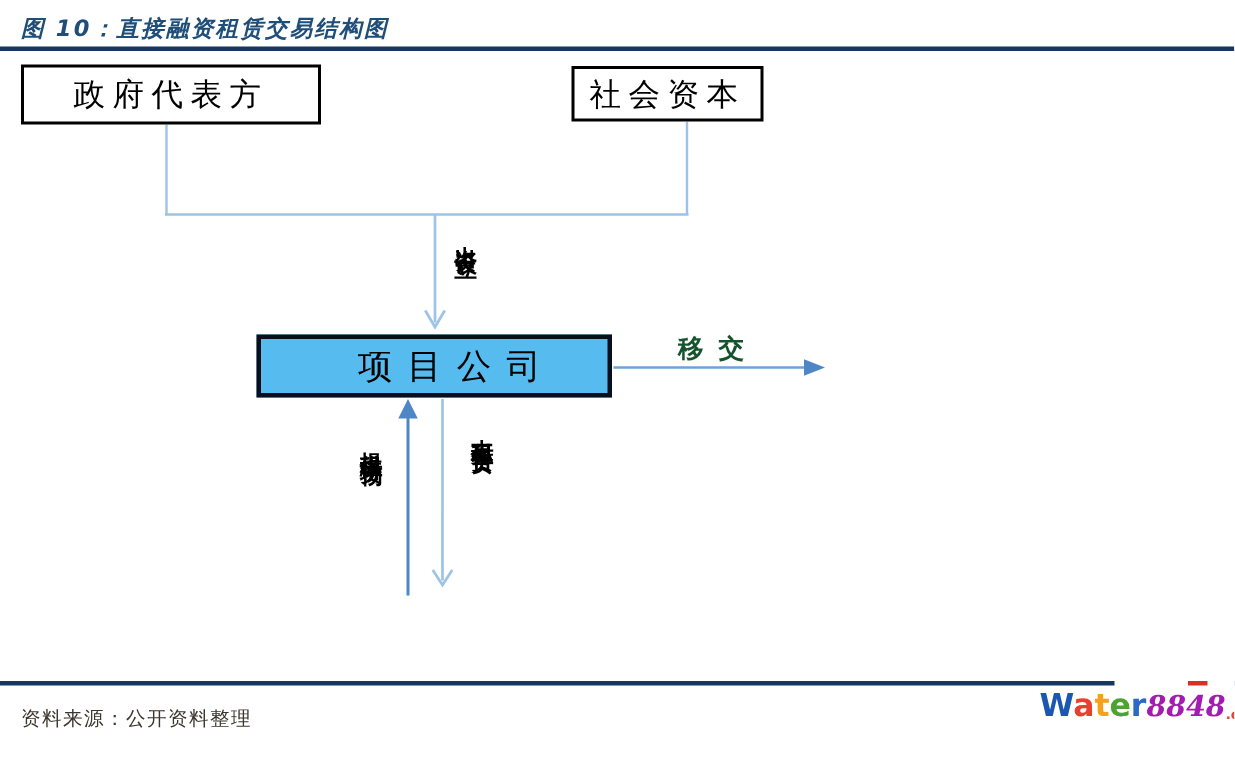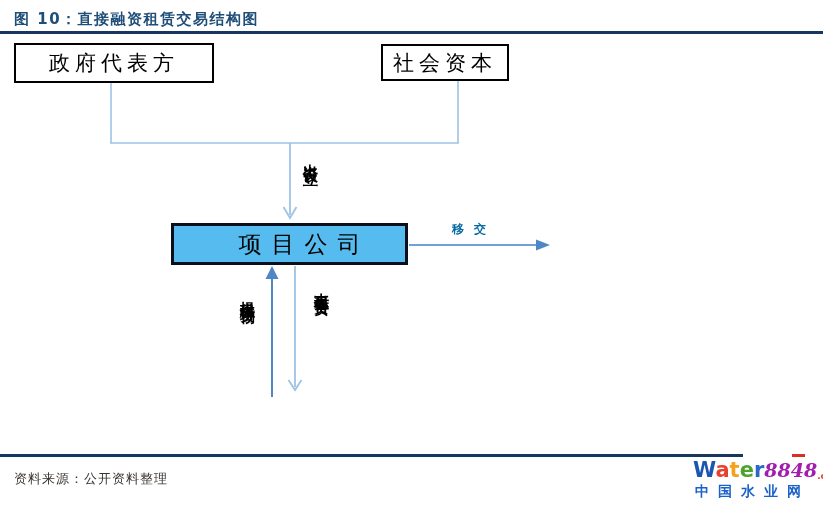--- a/index.html
+++ b/index.html
@@ -1,21 +1,21 @@
 <!DOCTYPE html>
 <html><head>
 <meta charset="utf-8">
 <style>
   * { margin:0; padding:0; box-sizing:border-box; }
   html,body { background:#ffffff; }
   body { font-family:"DejaVu Sans", sans-serif; }
   .page { position:relative; width:823px; height:507px; background:#ffffff; overflow:hidden; }
 
   .fig-title { position:absolute; left:14px; top:10px; font-size:15px; font-weight:bold;
-               color:#1F4E79; letter-spacing:1.5px; white-space:nowrap; }
+               color:#1F4E79; letter-spacing:1.5px; white-space:nowrap;font-style:italic; }
   .rule { position:absolute; left:0; width:823px; height:3px; background:#17375E; }
   .rule-top { top:31px; }
   .rule-bottom { top:454px; }
 
   .connectors { position:absolute; left:0; top:0; width:823px; height:507px; }
 
   .node { position:absolute; display:flex; align-items:center; justify-content:center;
           background:#ffffff; border:2px solid #000; color:#000; white-space:nowrap; }
   .node-gov-rep     { left:14px;  top:43px;  width:200px; height:40px; font-size:21px; letter-spacing:5px; }
   .node-social      { left:381px; top:44px;  width:128px; height:37px; font-size:21px; letter-spacing:5px; }
@@ -23,22 +23,22 @@
                       background:#56BBEE; border:3px solid #0a0f1e; font-weight:500;padding-left:30px; }
   .node-gov-agency  { left:550px; top:222px; width:210px; height:40px; font-size:21px; letter-spacing:2px; }
   .node-leasing     { left:198px; top:397px; width:182px; height:37px; font-size:22px; letter-spacing:8px; }
 
   .vlabel { position:absolute; writing-mode:vertical-rl; text-orientation:upright;
             font-size:15px; font-weight:bold; color:#000; letter-spacing:2px; line-height:1.1; }
   .vlabel-fund    { left:302px; top:152px; }
   .vlabel-provide { left:239px; top:289px; }
   .vlabel-pay     { left:313px; top:281px; }
 
-  .hlabel-transfer { position:absolute; left:452px; top:221px; font-size:12px; font-weight:bold;
-                     color:#0369a1; letter-spacing:10px; white-space:nowrap; }
+  .hlabel-transfer { position:absolute; left:452px; top:221px; font-size:17px; font-weight:bold;
+                     color:#14532d; letter-spacing:10px; white-space:nowrap; }
 
   .src-text { position:absolute; left:14px; top:470px; font-size:13px; color:#3A352F; letter-spacing:1px; }
 
   .logo-patch   { position:absolute; left:743px; top:451px; width:80px; height:9px; background:#fff; }
   .logo-redtick { position:absolute; left:792px; top:454px; width:13px; height:3px; background:#D93025; }
   .logo-line1 { position:absolute; left:693px; top:458px; white-space:nowrap; }
   .logo-word  { font-size:21px; font-weight:bold; letter-spacing:0px; }
   .lw { color:#1B57B1; } .la { color:#E8402E; } .lt { color:#F5A11C; }
   .le { color:#4CA32F; } .lr { color:#2A69C5; }
   .logo-num { font-family:"DejaVu Serif", serif; font-style:italic; font-size:19px;
@@ -90,15 +90,14 @@
   <div class="vlabel vlabel-pay">支付租赁费</div>
 
   <div class="rule rule-bottom"></div>
   <div class="src-text">资料来源：公开资料整理</div>
 
   <div class="logo-patch"></div>
   <div class="logo-redtick"></div>
   <div class="logo-line1">
     <span class="logo-word lw">W</span><span class="logo-word la">a</span><span class="logo-word lt">t</span><span class="logo-word le">e</span><span class="logo-word lr">r</span><span class="logo-num">8848</span><span class="logo-tld">.com</span>
   </div>
-  <div class="logo-line2">中国水业网</div>
 
 </div>
 
 </body></html>

